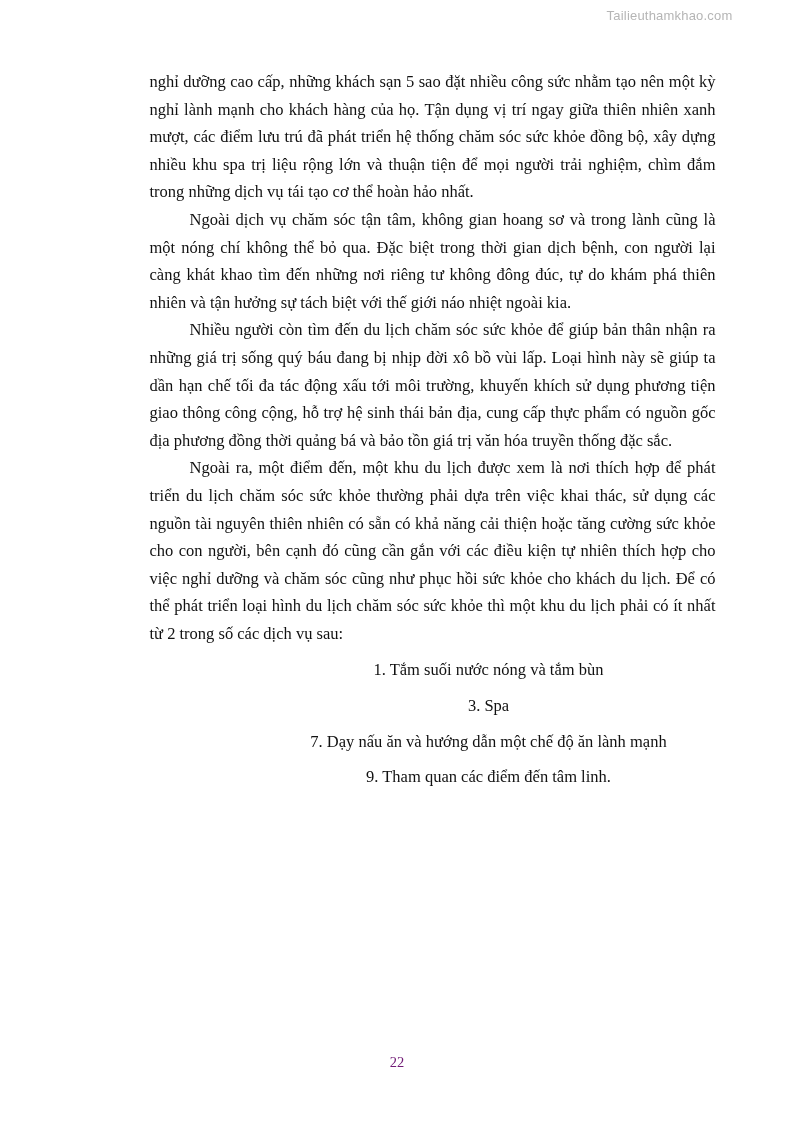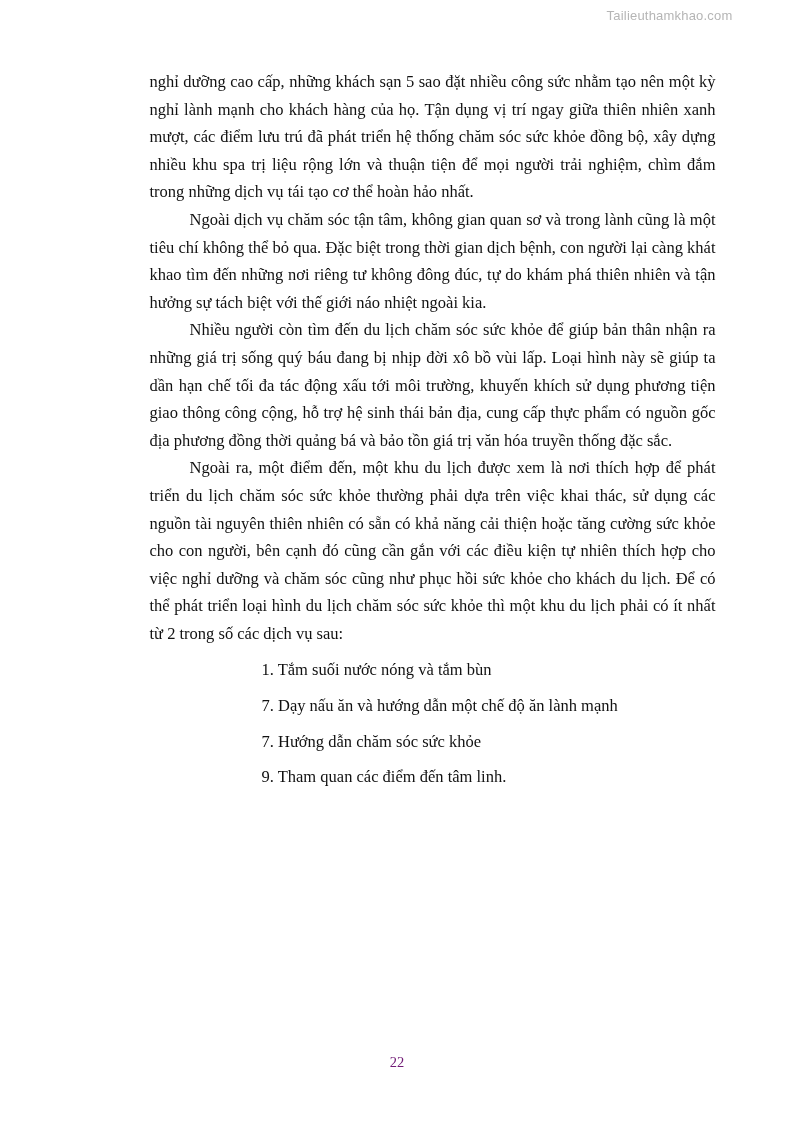--- a/index.html
+++ b/index.html
@@ -35,21 +35,21 @@
   .para { text-indent: 40px; }
   .para.no-indent { text-indent: 0; }
   .services {
     margin-top: 9px;
     padding-left: 112px;
     text-align: left;
   }
   .service-item {
     line-height: 27.6px;
     margin-bottom: 8px;
-    text-align: left;
+    text-align: center;
   }
   .page-number {
     position: absolute;
     left: 0;
     right: 0;
     bottom: 52px;
     text-align: center;
     font-size: 14.5px;
     color: #701a75;
   }
@@ -58,30 +58,30 @@
 <body>
 
 <div class="page">
 
   <div class="watermark">Tailieuthamkhao.com</div>
 
   <div class="body-text">
 
     <p class="para no-indent">nghỉ dưỡng cao cấp, những khách sạn 5 sao đặt nhiều công sức nhằm tạo nên một kỳ nghỉ lành mạnh cho khách hàng của họ. Tận dụng vị trí ngay giữa thiên nhiên xanh mượt, các điểm lưu trú đã phát triển hệ thống chăm sóc sức khỏe đồng bộ, xây dựng nhiều khu spa trị liệu rộng lớn và thuận tiện để mọi người trải nghiệm, chìm đắm trong những dịch vụ tái tạo cơ thể hoàn hảo nhất.</p>
 
-    <p class="para">Ngoài dịch vụ chăm sóc tận tâm, không gian quan sơ và trong lành cũng là một tiêu chí không thể bỏ qua. Đặc biệt trong thời gian dịch bệnh, con người lại càng khát khao tìm đến những nơi riêng tư không đông đúc, tự do khám phá thiên nhiên và tận hưởng sự tách biệt với thế giới náo nhiệt ngoài kia.</p>
+    <p class="para">Ngoài dịch vụ chăm sóc tận tâm, không gian hoang sơ và trong lành cũng là một nóng chí không thể bỏ qua. Đặc biệt trong thời gian dịch bệnh, con người lại càng khát khao tìm đến những nơi riêng tư không đông đúc, tự do khám phá thiên nhiên và tận hưởng sự tách biệt với thế giới náo nhiệt ngoài kia.</p>
 
     <p class="para">Nhiều người còn tìm đến du lịch chăm sóc sức khỏe để giúp bản thân nhận ra những giá trị sống quý báu đang bị nhịp đời xô bồ vùi lấp. Loại hình này sẽ giúp ta dần hạn chế tối đa tác động xấu tới môi trường, khuyến khích sử dụng phương tiện giao thông công cộng, hỗ trợ hệ sinh thái bản địa, cung cấp thực phẩm có nguồn gốc địa phương đồng thời quảng bá và bảo tồn giá trị văn hóa truyền thống đặc sắc.</p>
 
     <p class="para">Ngoài ra, một điểm đến, một khu du lịch được xem là nơi thích hợp để phát triển du lịch chăm sóc sức khỏe thường phải dựa trên việc khai thác, sử dụng các nguồn tài nguyên thiên nhiên có sẵn có khả năng cải thiện hoặc tăng cường sức khỏe cho con người, bên cạnh đó cũng cần gắn với các điều kiện tự nhiên thích hợp cho việc nghỉ dưỡng và chăm sóc cũng như phục hồi sức khỏe cho khách du lịch. Để có thể phát triển loại hình du lịch chăm sóc sức khỏe thì một khu du lịch phải có ít nhất từ 2 trong số các dịch vụ sau:</p>
 
     <div class="services">
       <p class="service-item">1. Tắm suối nước nóng và tắm bùn</p>
+      <p class="service-item">3. Spa</p>
       <p class="service-item">7. Dạy nấu ăn và hướng dẫn một chế độ ăn lành mạnh</p>
-      <p class="service-item">7. Hướng dẫn chăm sóc sức khỏe</p>
       <p class="service-item">9. Tham quan các điểm đến tâm linh.</p>
     </div>
 
   </div>
 
   <div class="page-number">22</div>
 
 </div>
 
 </body></html>

